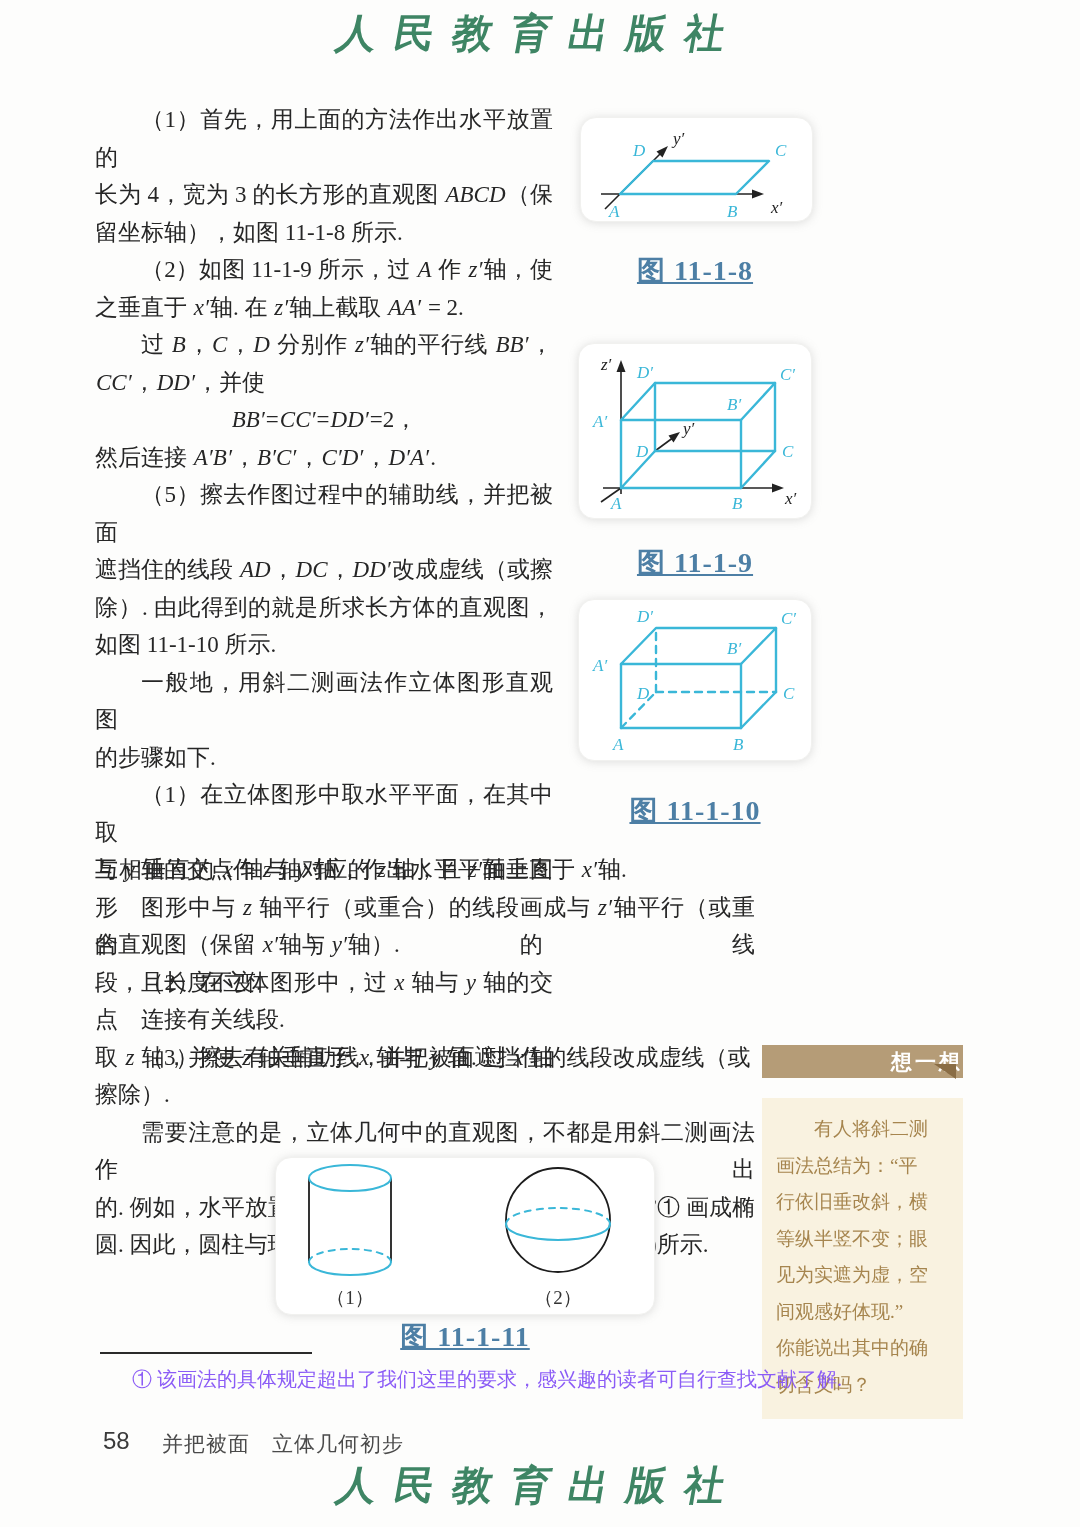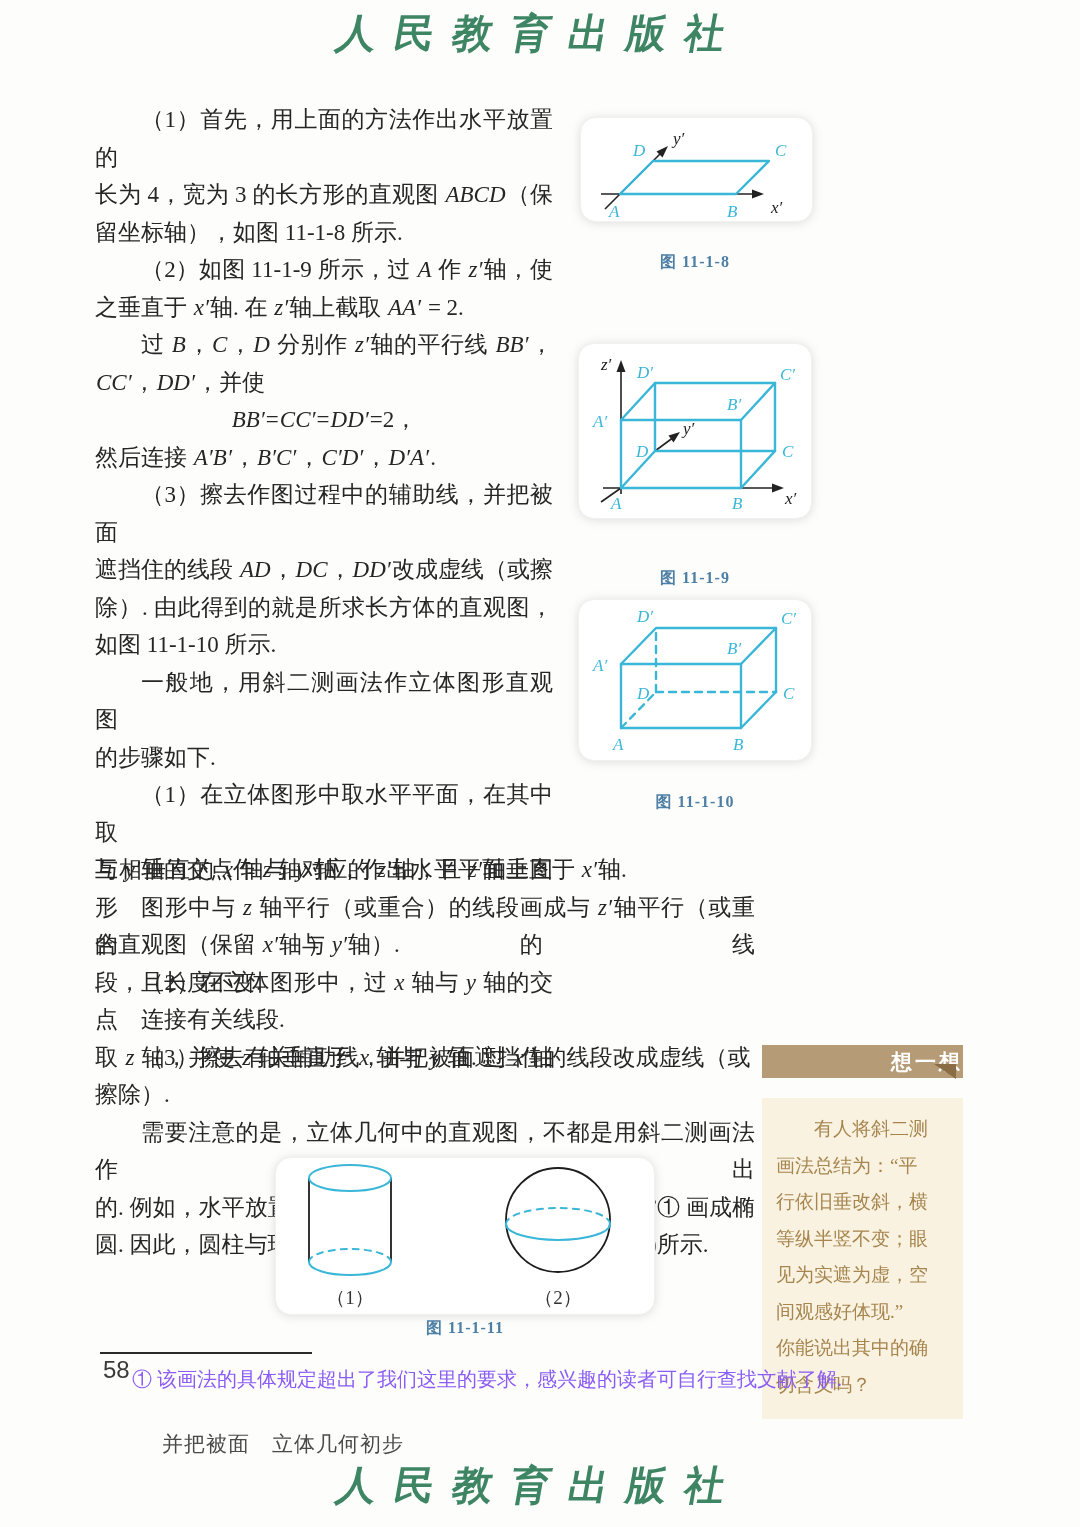--- a/index.html
+++ b/index.html
@@ -31,22 +31,22 @@
   .m { font-family:"Liberation Serif","DejaVu Serif",serif; font-style:italic; padding:0 1px; }
 
   
   .card {
     position:absolute; background:#fff; border-radius:16px;
     border:1px solid #f1f1ef;
     box-shadow:0 1px 10px rgba(140,140,140,.28);
   }
   .cap {
     position:absolute; transform:translateX(-50%);
-    font-weight:bold; font-size:16px; color:var(--caption_blue,#4d7fa5);
-    white-space:nowrap; letter-spacing:1px;
+    font-weight:bold; font-size:28px; color:var(--caption_blue,#4d7fa5);
+    white-space:nowrap; letter-spacing:1px;text-decoration:underline;
   }
   svg { display:block; }
   .ax { stroke:#222; stroke-width:1.6; fill:none; }
   .ah { fill:#222; stroke:none; }
   .cy { stroke:var(--accent_cyan,#3ab7d8); stroke-width:2.4; fill:none; stroke-linejoin:round; stroke-linecap:round; }
   .cyd { stroke:var(--accent_cyan,#3ab7d8); stroke-width:2.4; fill:none; stroke-dasharray:7 6; stroke-linecap:round; }
   .bk { stroke:#1d1d1d; stroke-width:1.8; fill:none; }
   .lblc { font-family:"Liberation Serif",serif; font-style:italic; font-size:17px; fill:var(--accent_cyan,#35aed1); }
   .lblk { font-family:"Liberation Serif",serif; font-style:italic; font-size:17px; fill:#1d1d1d; }
   .numlbl { font-family:"Liberation Serif",serif; font-size:19px; fill:#333; }
@@ -68,21 +68,21 @@
     margin-top:20px; background:var(--think_bg,#f9f2e0);
     padding:13px 30px 16px 14px; min-height:279px;
     color:var(--think_text,#a6854e); font-size:19px; line-height:36.5px;
   }
   .think-body .ln.ind { text-indent:2em; }
 
   
   .divider { position:absolute; left:100px; top:1352px; width:212px; height:2px; background:#2a2a2a; }
   .footnote { position:absolute; left:132px; top:1366px; width:760px; font-size:20px; color:#8b5cf6; }
   .pageno {
-    position:absolute; left:103px; top:1356px; font-size:24px; color:#3a3a3a;
+    position:absolute; left:103px; top:1427px; font-size:24px; color:#3a3a3a;
     font-family:"Liberation Sans","DejaVu Sans",sans-serif;
   }
   .chapter { position:absolute; left:162px; top:1430px; font-size:21px; color:#4a4a4a; letter-spacing:1px; }
 </style>
 </head>
 <body>
 
 <div class="page">
 
   <div class="pub top">人民教育出版社</div>
@@ -90,21 +90,21 @@
   <div class="textcol colA">
     <div class="ln ind fl">（1）首先，用上面的方法作出水平放置的</div>
     <div class="ln fl">长为 4，宽为 3 的长方形的直观图 <i class="m">ABCD</i>（保</div>
     <div class="ln">留坐标轴），如图 11-1-8 所示.</div>
     <div class="ln ind fl">（2）如图 11-1-9 所示，过 <i class="m">A</i> 作 <i class="m">z′</i>轴，使</div>
     <div class="ln">之垂直于 <i class="m">x′</i>轴. 在 <i class="m">z′</i>轴上截取 <i class="m">AA′</i> = 2.</div>
     <div class="ln ind fl">过 <i class="m">B</i>，<i class="m">C</i>，<i class="m">D</i> 分别作 <i class="m">z′</i>轴的平行线 <i class="m">BB′</i>，</div>
     <div class="ln"><i class="m">CC′</i>，<i class="m">DD′</i>，并使</div>
     <div class="ln ctr"><i class="m">BB′</i>=<i class="m">CC′</i>=<i class="m">DD′</i>=2，</div>
     <div class="ln">然后连接 <i class="m">A′B′</i>，<i class="m">B′C′</i>，<i class="m">C′D′</i>，<i class="m">D′A′</i>.</div>
-    <div class="ln ind fl">（3）擦去作图过程中的辅助线，并把被面</div>
+    <div class="ln ind fl">（5）擦去作图过程中的辅助线，并把被面</div>
     <div class="ln fl">遮挡住的线段 <i class="m">AD</i>，<i class="m">DC</i>，<i class="m">DD′</i>改成虚线（或擦</div>
     <div class="ln fl">除）. 由此得到的就是所求长方体的直观图，</div>
     <div class="ln">如图 11-1-10 所示.</div>
     <div class="ln ind fl">一般地，用斜二测画法作立体图形直观图</div>
     <div class="ln">的步骤如下.</div>
     <div class="ln ind fl">（1）在立体图形中取水平平面，在其中取</div>
     <div class="ln fl">互相垂直的 <i class="m">x</i> 轴与 <i class="m">y</i> 轴，作出水平平面上图形</div>
     <div class="ln">的直观图（保留 <i class="m">x′</i>轴与 <i class="m">y′</i>轴）.</div>
     <div class="ln ind fl">（2）在立体图形中，过 <i class="m">x</i> 轴与 <i class="m">y</i> 轴的交点</div>
     <div class="ln fl">取 <i class="m">z</i> 轴，并使 <i class="m">z</i> 轴垂直于 <i class="m">x</i> 轴与 <i class="m">y</i> 轴. 过 <i class="m">x′</i>轴</div>
@@ -159,21 +159,21 @@
       <text class="lblc" x="57" y="113">D</text>
       <text class="lblc" x="14" y="83">A′</text>
       <text class="lblc" x="148" y="66">B′</text>
       <text class="lblc" x="201" y="36">C′</text>
       <text class="lblc" x="58" y="34">D′</text>
       <text class="lblk" x="22" y="26">z′</text>
       <text class="lblk" x="104" y="90">y′</text>
       <text class="lblk" x="206" y="160">x′</text>
     </svg>
   </div>
-  <div class="cap" style="left:695px; top:568px;">图 11-1-9</div>
+  <div class="cap" style="left:695px; top:544px;">图 11-1-9</div>
 
   <div class="card" style="left:578px; top:599px; width:234px; height:162px;">
     <svg width="234" height="162" viewBox="0 0 234 162">
       <line class="cy" x1="42" y1="128" x2="162" y2="128"></line>
       <line class="cy" x1="162" y1="128" x2="197" y2="92"></line>
       <polygon class="cy" points="42,64 162,64 197,28 77,28"></polygon>
       <line class="cy" x1="42" y1="128" x2="42" y2="64"></line>
       <line class="cy" x1="162" y1="128" x2="162" y2="64"></line>
       <line class="cy" x1="197" y1="92" x2="197" y2="28"></line>
       <line class="cyd" x1="42" y1="128" x2="77" y2="92"></line>

